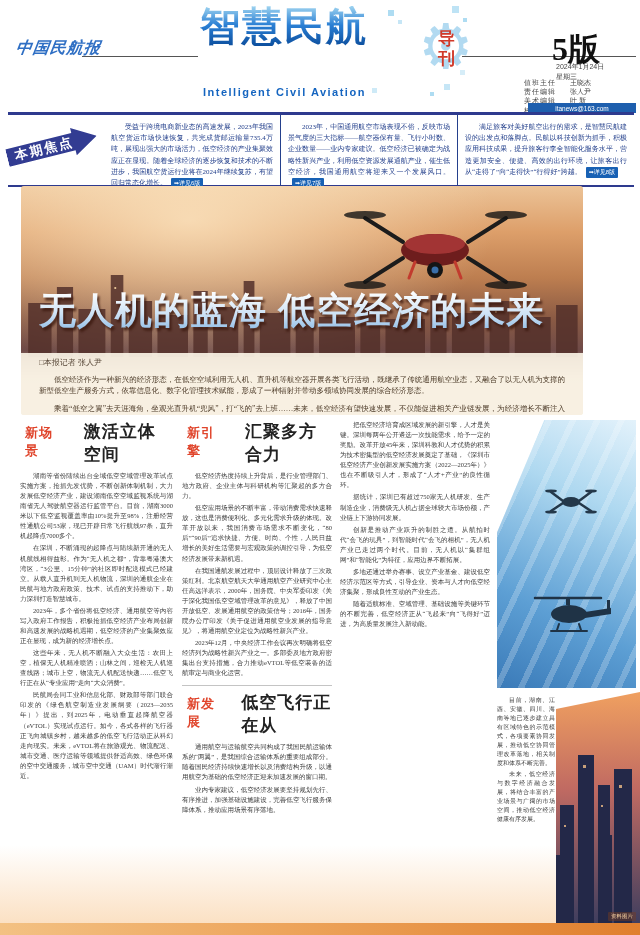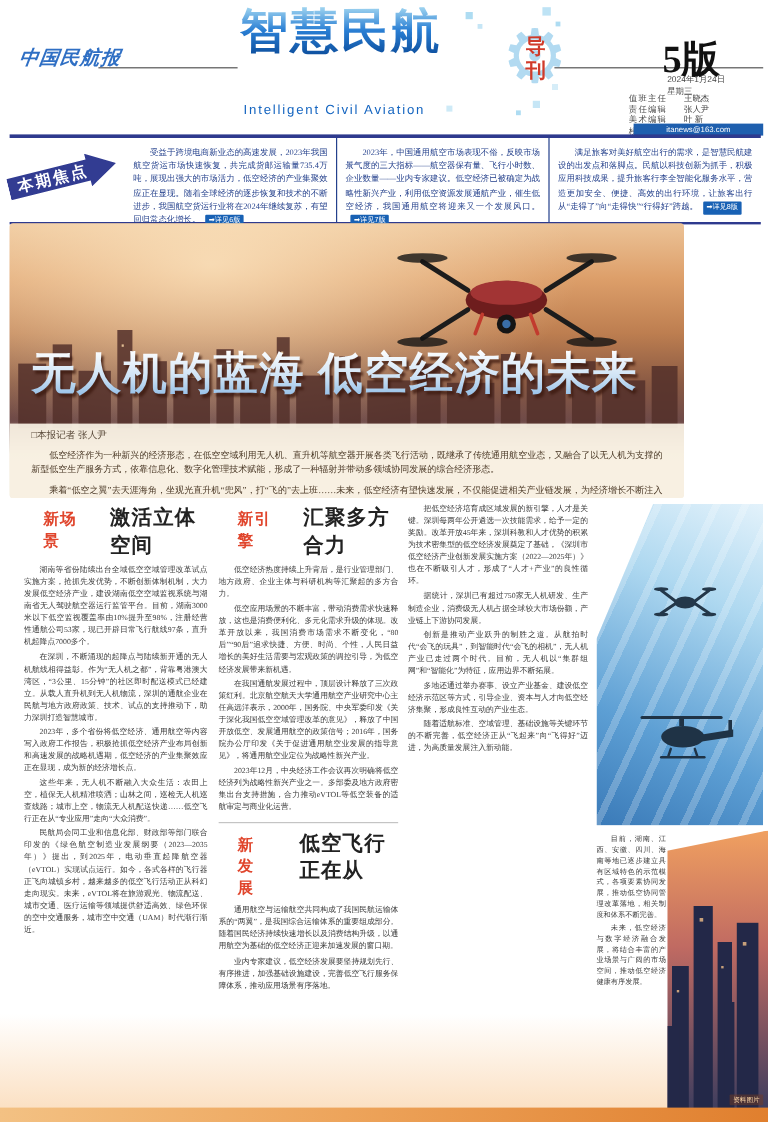--- a/index.html
+++ b/index.html
@@ -11,21 +11,21 @@
         letter-spacing:1px;}
   .rule-left{position:absolute;left:82px;top:56px;width:116px;height:1px;background:#555;}
   .rule-right{position:absolute;left:462px;top:56px;width:174px;height:1px;background:#555;}
   .paper-title{position:absolute;left:200px;top:6px;font-weight:900;font-size:40px;line-height:1;
         letter-spacing:2px;background:linear-gradient(180deg,#9fd4f0 0%,#2a7fd4 48%,#0d4f9e 100%);
         -webkit-background-clip:text;background-clip:text;color:transparent;
         font-family:"Liberation Sans",sans-serif;}
   .gear-deco{position:absolute;left:418px;top:10px;font-size:62px;color:#9fd2ee;opacity:.8;}
   .supplement{position:absolute;left:438px;top:30px;display:flex;flex-direction:column;gap:1px;}
   .supplement span{font-size:17px;font-weight:900;color:#d03a2a;line-height:1.1;}
-  .paper-sub{position:absolute;left:203px;top:86px;font-size:11px;font-weight:normal;color:#1565c0;
+  .paper-sub{position:absolute;left:203px;top:86px;font-size:11px;font-weight:bold;color:#1565c0;
         letter-spacing:1.5px;}
   .px{position:absolute;background:#aedcf2;}
   .pagenum{position:absolute;left:552px;top:28px;font-size:32px;font-weight:900;color:#111;
         font-family:"Liberation Serif",serif;}
   .dateblock{position:absolute;left:556px;top:62px;font-size:7px;color:#444;line-height:1.45;}
   .credits{position:absolute;left:524px;top:78px;font-size:7px;color:#444;line-height:1.32;}
   .credits .row{display:flex;gap:8px;}
   .credits .role{width:38px;letter-spacing:1px;}
   .emailbar{position:absolute;left:528px;top:103px;width:108px;background:#1e5fae;color:#fff;
         font-size:6.5px;text-align:center;padding:1.5px 0;}
@@ -37,41 +37,41 @@
         clip-path:polygon(0 18%,74% 18%,74% 0,100% 50%,74% 100%,74% 82%,0 82%);
         transform:rotate(-14deg);color:#fff;font-size:13px;font-weight:bold;letter-spacing:2px;
         display:flex;align-items:center;padding-left:8px;box-sizing:border-box;}
   .focus-item{flex:1;padding:7px 7px 4px 7px;font-family:"Liberation Serif",serif;font-size:7px;
         line-height:1.6;color:#24408c;text-align:justify;}
   .focus-item + .focus-item{border-left:1px solid #24408c;}
   .focus-item .ind{display:inline-block;width:14px;}
   .see-badge{display:inline-block;background:#1861b4;color:#fff;font-size:6px;
         font-family:"Liberation Sans",sans-serif;padding:1px 3px;margin-left:4px;border-radius:1px;}
   
-  .hero{position:absolute;left:8px;top:186px;width:562px;height:229px;border-radius:3px;
+  .hero{position:absolute;left:21px;top:186px;width:562px;height:229px;border-radius:3px;
         overflow:hidden;background:linear-gradient(180deg,#ecc397 0%,#dd9f6a 20%,#bd7e50 40%,
         #8a5a44 58%,#6e4a48 72%,#efe3cf 84%,#f5eedd 100%);text-decoration:underline;}
   .hero-haze{position:absolute;inset:0;background:radial-gradient(ellipse at 30% 15%,
         rgba(255,235,200,.75),transparent 55%);}
   .hero-city{position:absolute;left:0;bottom:58px;width:100%;height:100px;}
   .hero-panel{position:absolute;left:0;bottom:0;width:100%;height:62px;
         background:rgba(248,240,226,.94);padding:3px 18px;box-sizing:border-box;}
   .headline{position:absolute;left:18px;top:100px;font-size:37px;font-weight:900;letter-spacing:1px;
         background:linear-gradient(180deg,#ffffff 10%,#cfe3f5 55%,#7fb2e2 100%);
         -webkit-background-clip:text;background-clip:text;color:transparent;
         filter:drop-shadow(2px 3px 1px rgba(60,25,15,.8));white-space:nowrap;}
   .byline{font-size:8px;color:#5a4a3a;margin:1px 0 2px 0;}
   .lede{font-family:"Liberation Serif",serif;font-size:7.5px;line-height:1.5;color:#4a3826;
         text-align:justify;margin:6px 0 2px 0;text-indent:2em;}
   .drone{position:absolute;right:55px;top:14px;}
   
   .col{position:absolute;top:420px;overflow:hidden;}
   .col p{font-family:"Liberation Serif",serif;font-size:6.5px;line-height:1.55;color:#3a3a3a;
         text-align:justify;text-indent:2em;margin:0 0 2px 0;}
-  .sec-head{display:flex;align-items:baseline;gap:24px;margin:0 0 5px 16px;}
+  .sec-head{display:flex;align-items:baseline;gap:24px;margin:0 0 5px 5px;}
   .sec-tag{font-size:13px;font-weight:900;color:#e0452c;letter-spacing:1px;}
   .sec-title{font-size:17px;font-weight:900;color:#222;letter-spacing:1px;}
   .sec-divider{border:none;border-top:1px solid #c4c4c4;margin:7px 0 5px 0;}
   .col1{left:20px;width:153px;height:478px;}
   .col2{left:182px;width:150px;height:512px;}
   .col3{left:340px;width:150px;height:512px;}
   .col4{left:497px;top:696px;width:58px;height:232px;}
   .col4 p{font-size:6px;line-height:1.5;}
   
   .strip-sky{position:absolute;left:497px;top:420px;width:139px;height:268px;

